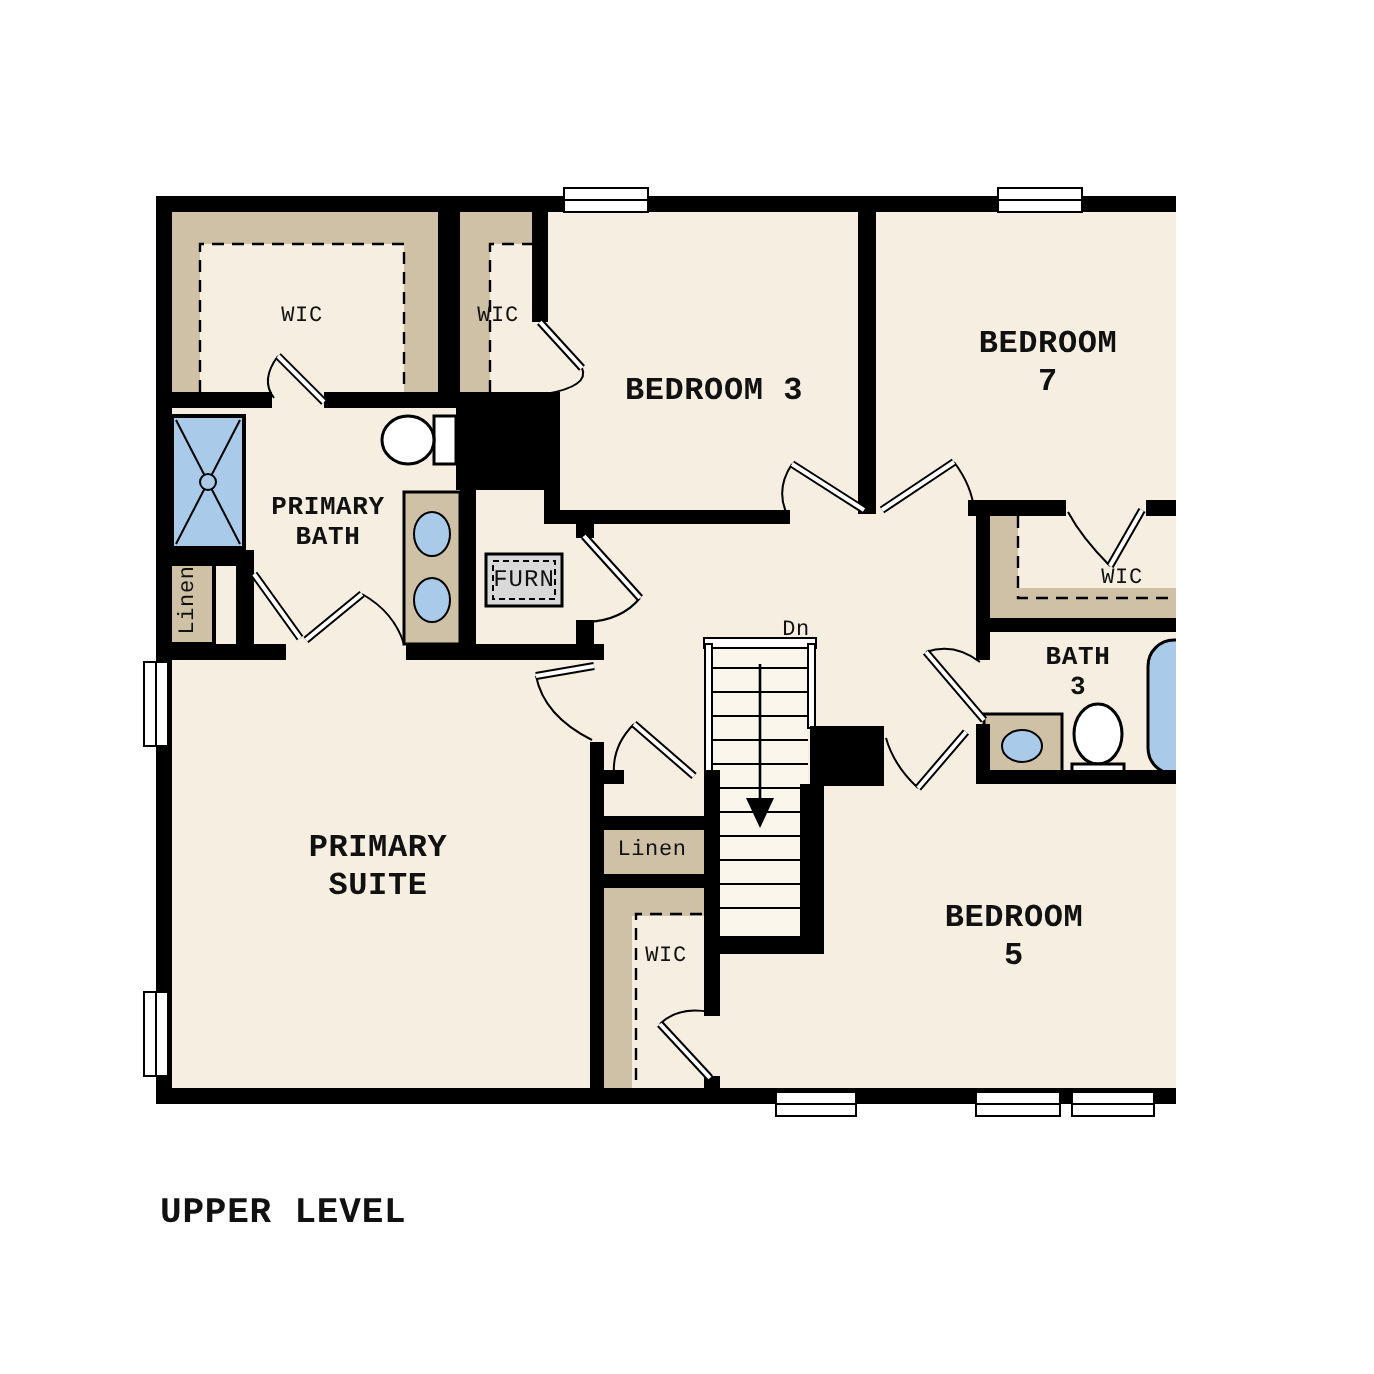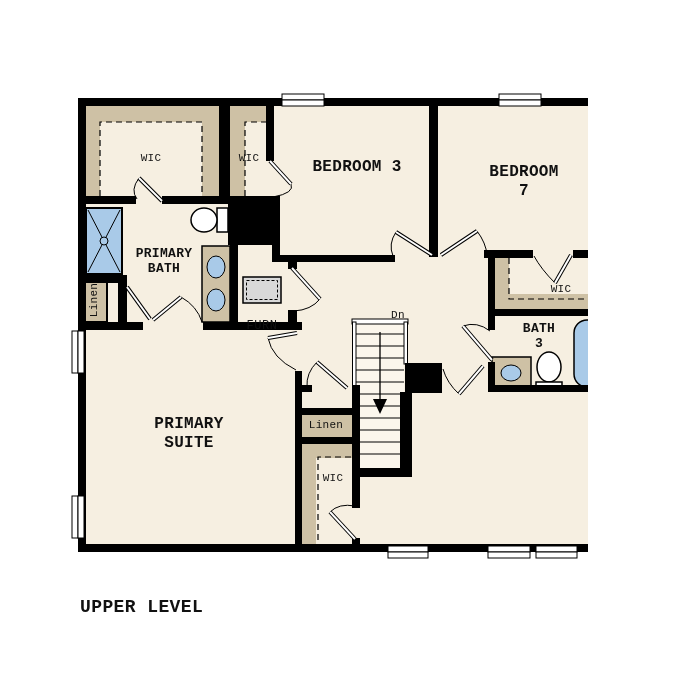--- a/index.html
+++ b/index.html
@@ -16,21 +16,21 @@
   .arc{stroke:var(--wall,#000);stroke-width:1;fill:none;}
   .leafb{stroke:var(--wall,#000);stroke-width:4;}
   .leafw{stroke:#ffffff;stroke-width:2;}
   .fixture{fill:#ffffff;stroke:var(--wall,#000);stroke-width:1.5;}
   .lbl{position:absolute;color:#111;white-space:pre-line;text-align:center;
        transform:translate(-50%,-50%);line-height:1.2;letter-spacing:0.3px;}
   .room{font-weight:bold;font-size:16px;}
   .small-room{font-weight:bold;font-size:13px;line-height:1.15;}
   .closet-lbl{font-size:11px;}
   .tiny{font-size:11px;}
-  .furn-lbl{font-size:12px;letter-spacing:0.5px;margin-top:36px;}
+  .furn-lbl{font-size:12px;letter-spacing:0.5px;}
   .rot{transform:translate(-50%,-50%) rotate(-90deg);}
   .title{position:absolute;font-weight:bold;font-size:18px;color:#111;letter-spacing:0.4px;}
 </style>
 </head>
 <body>
 
 <div class="canvas">
 
 <svg width="687" height="687" viewBox="0 0 687 687">
 
@@ -240,29 +240,30 @@
     <g>
       <path class="arc" d="M330,512 Q339,503 355,506"></path>
       <line class="leafb" x1="355" y1="539" x2="330" y2="512"></line>
           <line class="leafw" x1="355" y1="539" x2="330" y2="512"></line>
     </g>
   </g>
 </svg>
 
 <div class="lbl closet-lbl" style="left:151px;top:159px;">WIC</div>
 <div class="lbl closet-lbl" style="left:249px;top:159px;">WIC</div>
-<div class="lbl room" style="left:357px;top:168px;text-align:center;">BEDROOM 3</div>
+<div class="lbl room" style="left:357px;top:196px;text-align:center;">BEDROOM 3</div>
 <div class="lbl room" style="left:524px;top:182px;">BEDROOM 7</div>
 <div class="lbl small-room" style="left:164px;top:262px;">PRIMARY
 BATH</div>
 <div class="lbl tiny rot" style="left:95px;top:300px;">Linen</div>
 <div class="lbl furn-lbl" style="left:262px;top:290px;">FURN</div>
 <div class="lbl room" style="left:189px;top:434px;">PRIMARY
 SUITE</div>
 <div class="lbl closet-lbl" style="left:561px;top:290px;">WIC</div>
 <div class="lbl small-room" style="left:539px;top:337px;">BATH
 3</div>
 <div class="lbl tiny" style="left:398px;top:316px;">Dn</div>
 <div class="lbl tiny" style="left:326px;top:426px;">Linen</div>
 <div class="lbl closet-lbl" style="left:333px;top:479px;">WIC</div>
+<div class="lbl room" style="left:507px;top:469px;">BEDROOM 5</div>
 <div class="title" style="left:80px;top:561px;margin-top:36px;">UPPER LEVEL</div>
 
 </div>
 
 </body></html>

